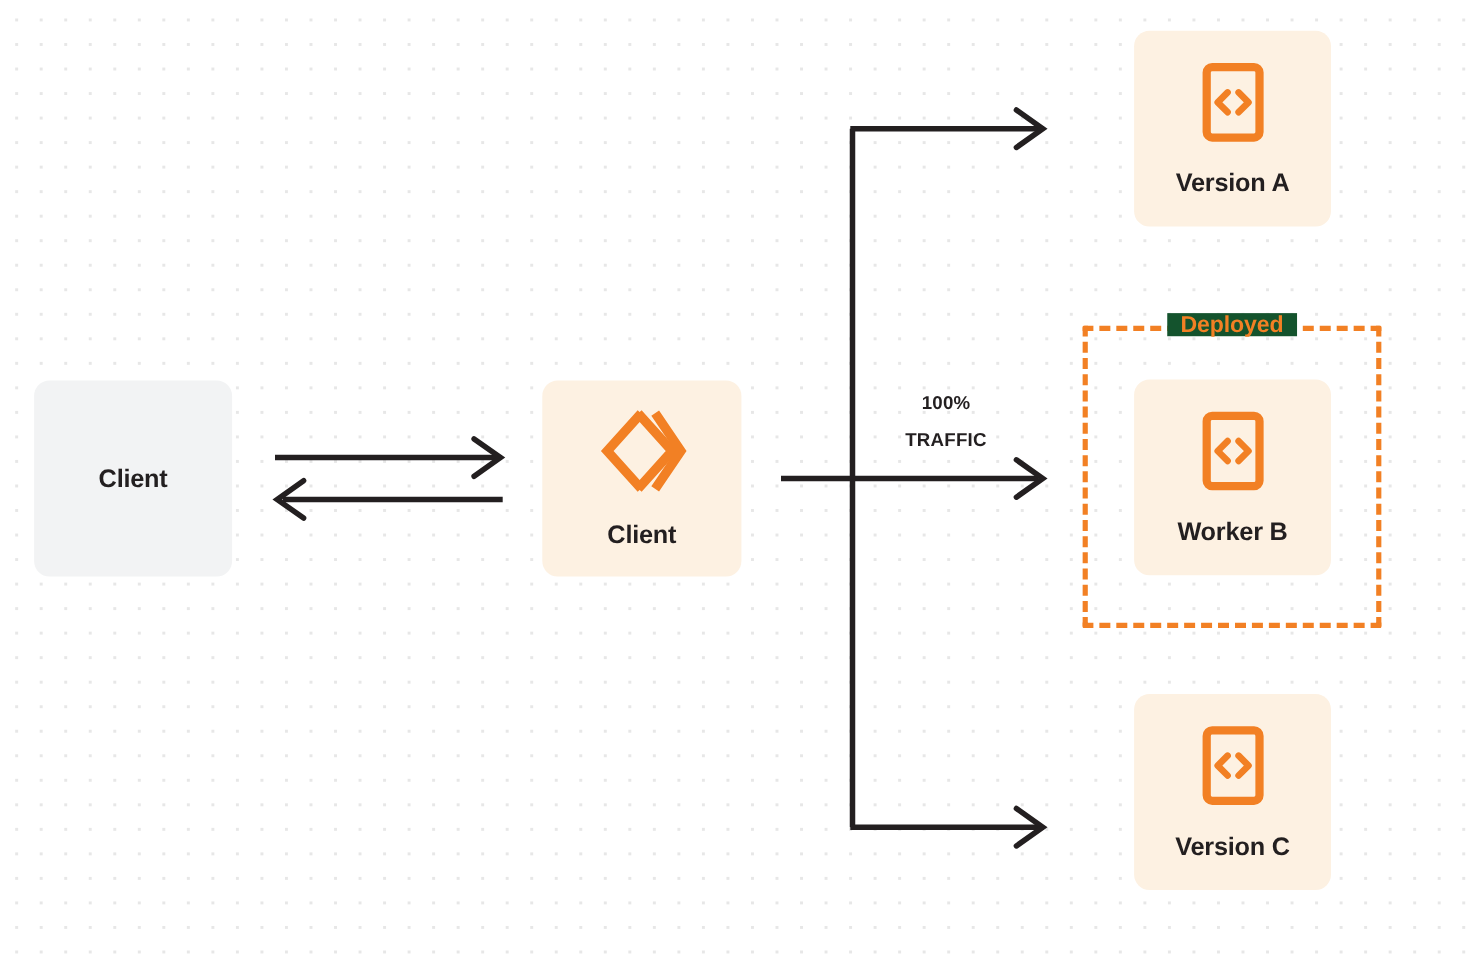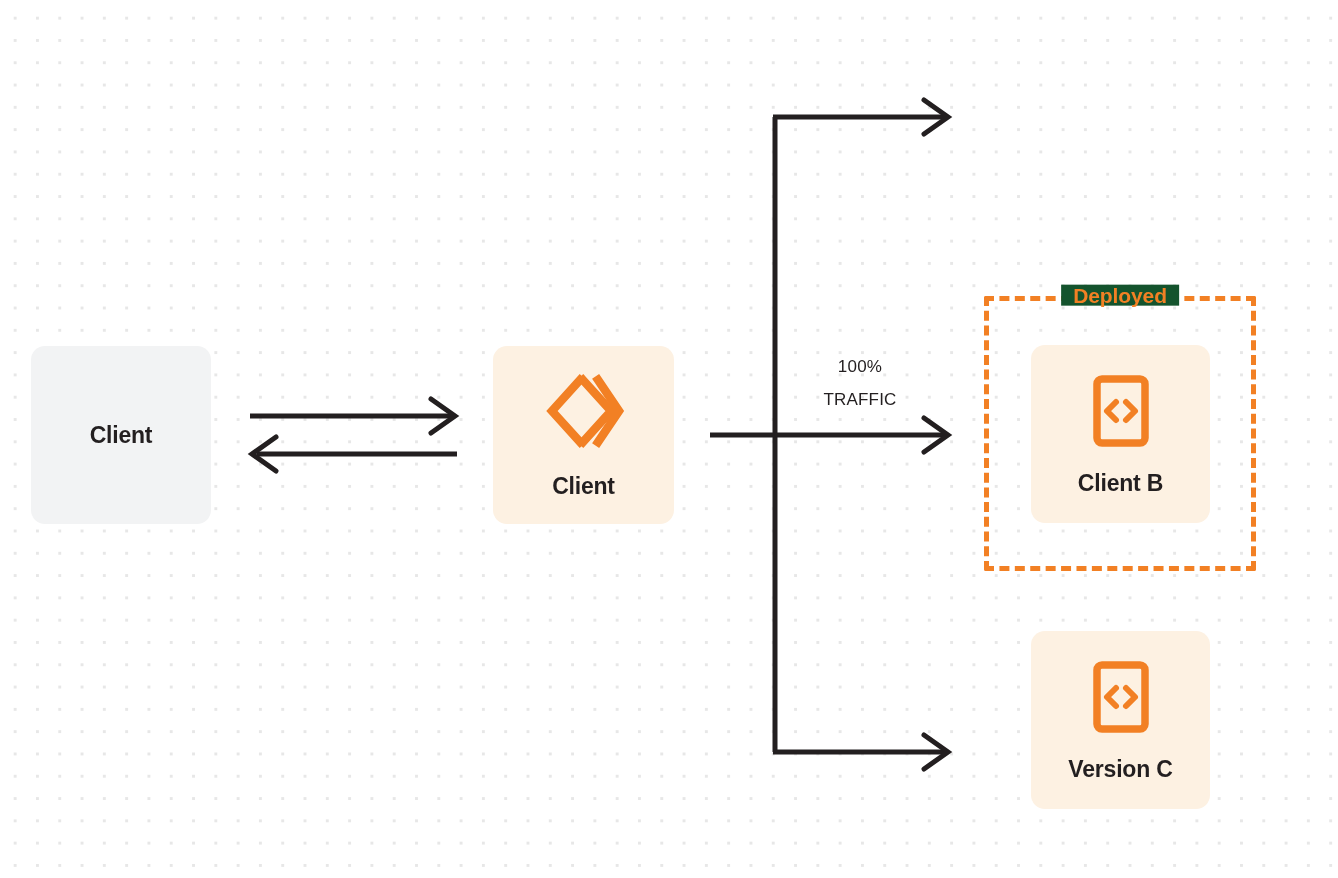--- a/index.html
+++ b/index.html
@@ -103,21 +103,21 @@
   }
 
   
   .traffic-label {
     position: absolute;
     left: 795px;
     top: 350px;
     width: 130px;
     text-align: center;
     font-size: 17px;
-    font-weight: normal;
+    font-weight: bold;
     color: #231f20;
     line-height: 1.95;
     letter-spacing: 0.2px;
   }
 </style>
 </head>
 <body>
 
 <div class="canvas">
 
@@ -168,40 +168,50 @@
         <g stroke="#f28024" stroke-width="8.5" stroke-linecap="square" stroke-linejoin="miter" fill="none">
           <polyline points="37,7 9,38 37,69"></polyline>
           <polyline points="40,7 68,38 40,69"></polyline>
           <polyline points="55,7 76,38 55,69"></polyline>
         </g>
       </svg>
     </span>
     <span class="node-label">Client</span>
   </div>
 
-
-  <div class="deployed-group">
-    <span class="deployed-label">Deployed</span>
-  </div>
-
-  <div class="node version-node version-b">
+  <div class="node version-node version-a">
     <span>
       <svg width="58" height="74" viewBox="0 0 58 74" fill="none">
         <rect x="5" y="5" width="48" height="64" rx="5" ry="5" stroke="#f28024" stroke-width="7.5" fill="none"></rect>
         <polyline points="24,28 15,37 24,46" stroke="#f28024" stroke-width="6" stroke-linecap="round" stroke-linejoin="round" fill="none"></polyline>
         <polyline points="34,28 43,37 34,46" stroke="#f28024" stroke-width="6" stroke-linecap="round" stroke-linejoin="round" fill="none"></polyline>
       </svg>
     </span>
-    <span class="node-label">Client B</span>
-  </div>
-
-  <div class="node version-node version-c">
+    <span class="node-label">Version A</span>
+  </div>
+
+  <div class="deployed-group">
+    <span class="deployed-label">Deployed</span>
+  </div>
+
+  <div class="node version-node version-b">
     <span>
       <svg width="58" height="74" viewBox="0 0 58 74" fill="none">
         <rect x="5" y="5" width="48" height="64" rx="5" ry="5" stroke="#f28024" stroke-width="7.5" fill="none"></rect>
         <polyline points="24,28 15,37 24,46" stroke="#f28024" stroke-width="6" stroke-linecap="round" stroke-linejoin="round" fill="none"></polyline>
         <polyline points="34,28 43,37 34,46" stroke="#f28024" stroke-width="6" stroke-linecap="round" stroke-linejoin="round" fill="none"></polyline>
       </svg>
     </span>
+    <span class="node-label">Worker B</span>
+  </div>
+
+  <div class="node version-node version-c">
+    <span>
+      <svg width="58" height="74" viewBox="0 0 58 74" fill="none">
+        <rect x="5" y="5" width="48" height="64" rx="5" ry="5" stroke="#f28024" stroke-width="7.5" fill="none"></rect>
+        <polyline points="24,28 15,37 24,46" stroke="#f28024" stroke-width="6" stroke-linecap="round" stroke-linejoin="round" fill="none"></polyline>
+        <polyline points="34,28 43,37 34,46" stroke="#f28024" stroke-width="6" stroke-linecap="round" stroke-linejoin="round" fill="none"></polyline>
+      </svg>
+    </span>
     <span class="node-label">Version C</span>
   </div>
 
 </div>
 
 </body></html>

